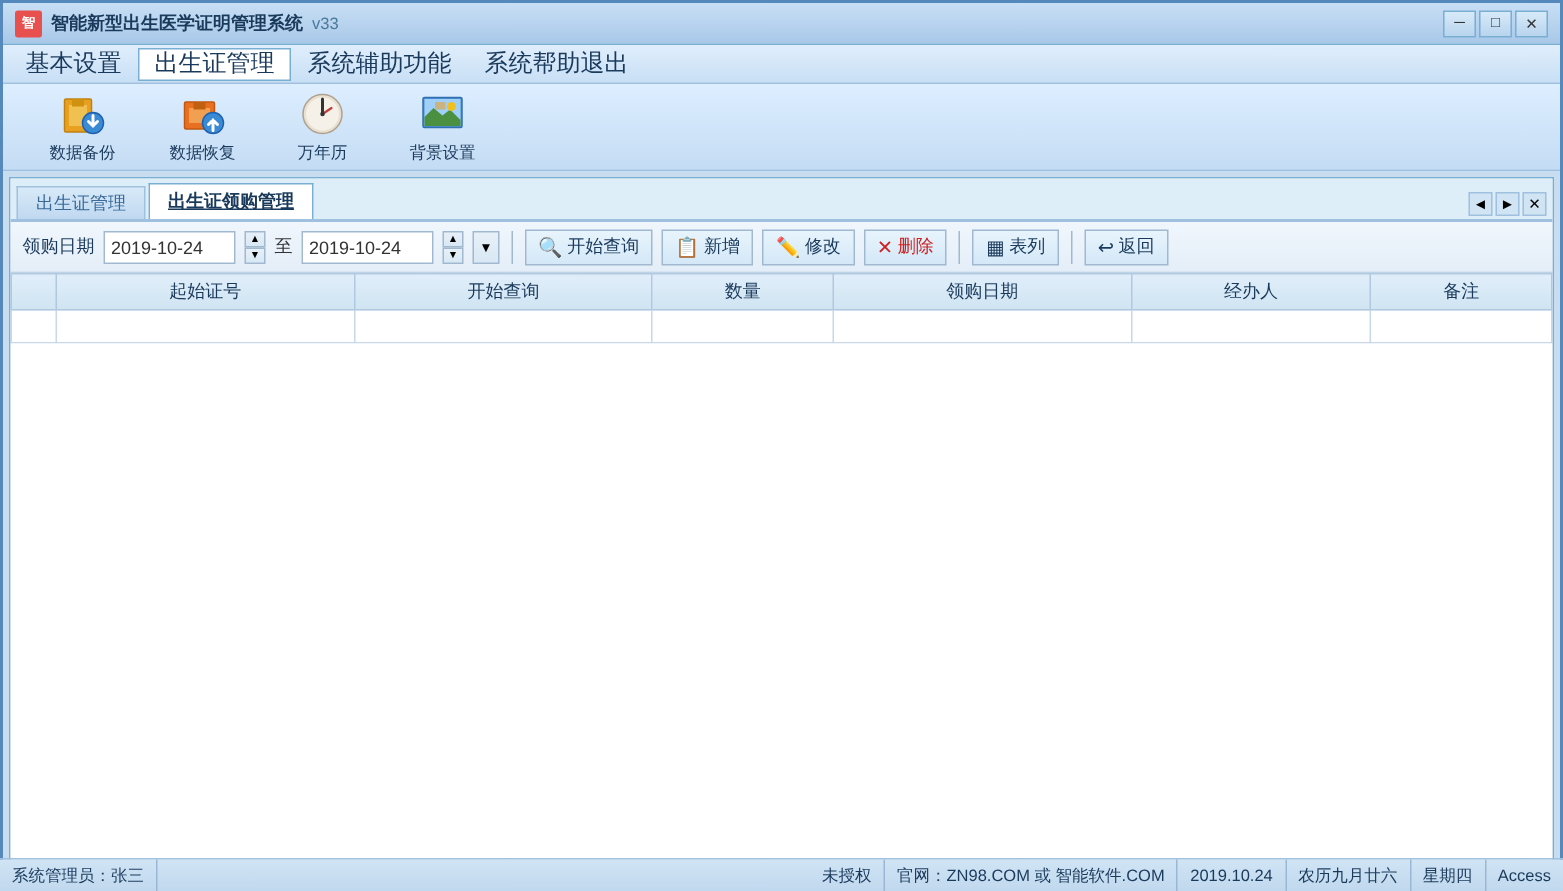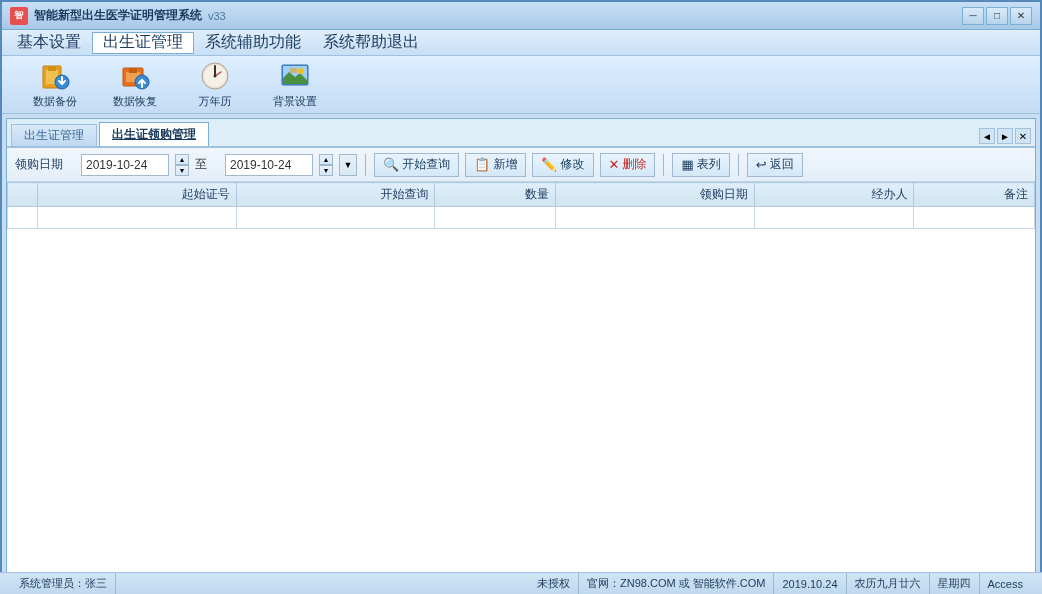--- a/index.html
+++ b/index.html
@@ -168,21 +168,20 @@
       color: #1a3a5c;
       white-space: nowrap;
     }
     .date-input {
       width: 88px; height: 22px;
       border: 1px solid #a0b8d0;
       padding: 0 4px;
       font-size: 12px;
       background: white;
       color: #333;
-      margin-left: 12px;
     }
     .date-sep { font-size: 12px; color: #333; }
     .spin-btn {
       display: flex; flex-direction: column;
       height: 22px;
     }
     .spin-up, .spin-down {
       width: 14px; height: 11px;
       border: 1px solid #a0b8d0;
       background: linear-gradient(to bottom, #e8f0f8, #d8e8f4);
@@ -216,40 +215,40 @@
       border-collapse: collapse;
     }
     .data-table th {
       background: linear-gradient(to bottom, #e0eefa, #d0e4f2);
       border: 1px solid #b0c8e0;
       height: 24px;
       font-size: 12px;
       color: #1a3a5c;
       font-weight: normal;
       padding: 0 6px;
-      text-align: right;
+      text-align: center;
     }
     .data-table td {
       border: 1px solid #c8d8e8;
       height: 22px;
       font-size: 12px;
       padding: 0 6px;
       color: #333;
     }
 
     
     .status-bar {
       position: absolute;
       bottom: 0; left: 0; right: 0;
       height: 22px;
       background: linear-gradient(to bottom, #d0e4f4, #c0d8ee);
       border-top: 1px solid #a0c0e0;
       display: flex;
       align-items: center;
-      padding: 0 11px;
+      padding: 0 0;
       font-size: 11px;
       color: #1a3a5c;
       gap: 0;
     }
     .status-item {
       padding: 0 8px;
       border-right: 1px solid #9ab8d4;
       height: 100%;
       display: flex; align-items: center;
       white-space: nowrap;

